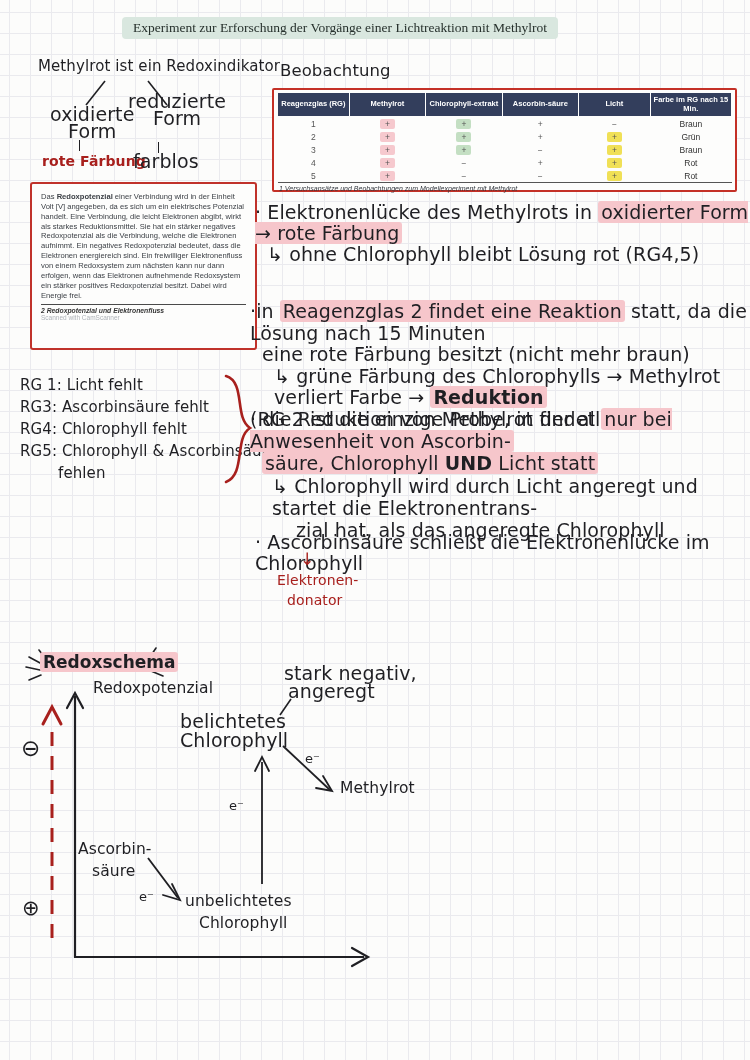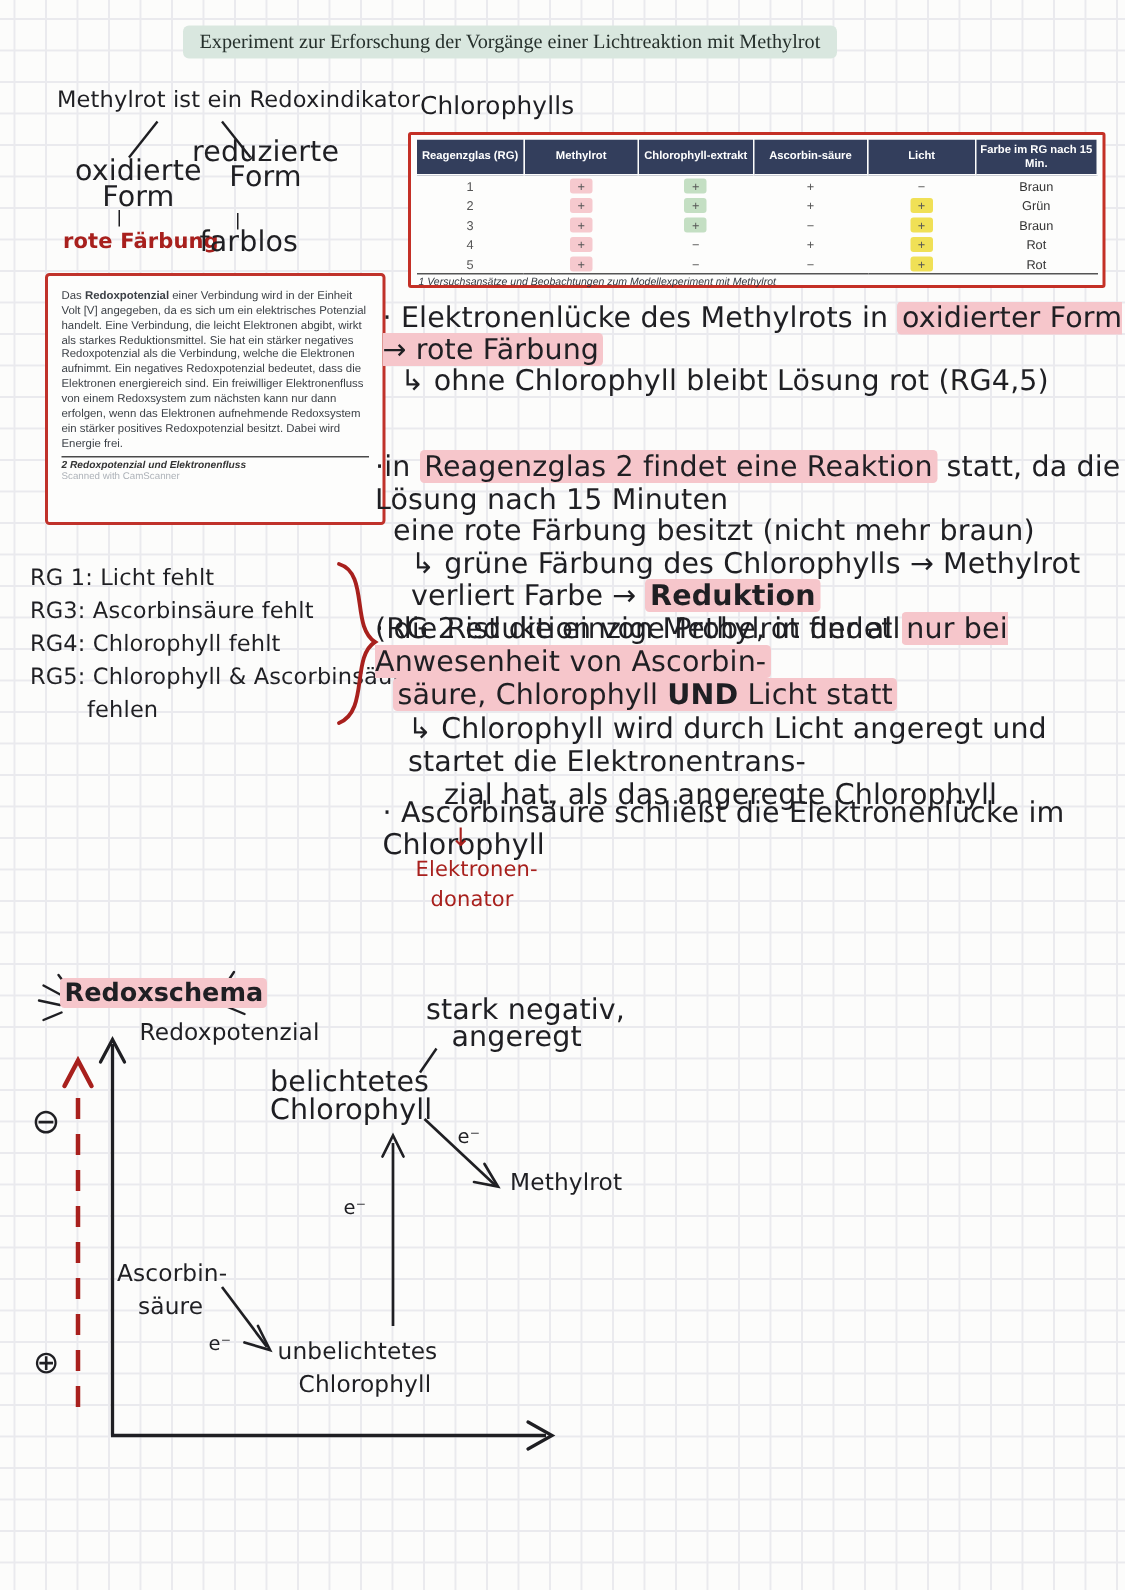--- a/index.html
+++ b/index.html
@@ -59,21 +59,21 @@
   </div>
   <div class="abs hw" style="left:128px;top:93px;text-align:center;line-height:17px;">
     <span class="sub">reduzierte</span>
     <span class="sub">Form</span>
   </div>
   <div class="abs" style="left:79px;top:140px;height:11px;border-left:1.6px solid #1f1f23;"></div>
   <div class="abs" style="left:158px;top:142px;height:11px;border-left:1.6px solid #1f1f23;"></div>
   <div class="abs hw red b" style="left:42px;top:151px;font-size:14px;">rote Färbung</div>
   <div class="abs hw" style="left:133px;top:151px;">farblos</div>
 
-  <div class="abs hw" style="left:280px;top:60px;font-size:16.5px;">Chlorophylls</div>
+  <div class="abs hw" style="left:280px;top:60px;font-size:16.5px;">Beobachtung</div>
 
   <div class="abs tablebox">
     <table class="obs">
       <thead>
         <tr>
           <th style="width:15%">Reagenzglas (RG)</th>
           <th style="width:16%">Methylrot</th>
           <th style="width:16%">Chlorophyll-extrakt</th>
           <th style="width:16%">Ascorbin-säure</th>
           <th style="width:15%">Licht</th>
@@ -214,21 +214,21 @@
   <div class="abs" style="left:21px;top:735px;font-size:23px;">⊖</div>
   <div class="abs" style="left:22px;top:896px;font-size:21px;">⊕</div>
 
   <div class="abs hw" style="left:180px;top:712px;width:100px;text-align:center;line-height:19px;">
     <span class="sub">belichtetes</span>
     <span class="sub">Chlorophyll</span>
   </div>
 
   <div class="abs hw" style="left:284px;top:664px;line-height:18px;">
     <span class="sub">stark negativ,</span>
-    <span class="sub" style="padding-left:17px;">angeregt</span>
+    <span class="sub" style="padding-left:4px;">angeregt</span>
   </div>
 
   <div class="abs hw" style="left:305px;top:748px;font-size:13px;">e⁻</div>
   <div class="abs hw" style="left:229px;top:795px;font-size:13px;">e⁻</div>
   <div class="abs hw" style="left:139px;top:886px;font-size:13px;">e⁻</div>
 
   <div class="abs hw" style="left:340px;top:778px;font-size:15.5px;">Methylrot</div>
 
   <div class="abs hw" style="left:78px;top:838px;line-height:22px;font-size:15.5px;">
     <span class="sub">Ascorbin-</span>

